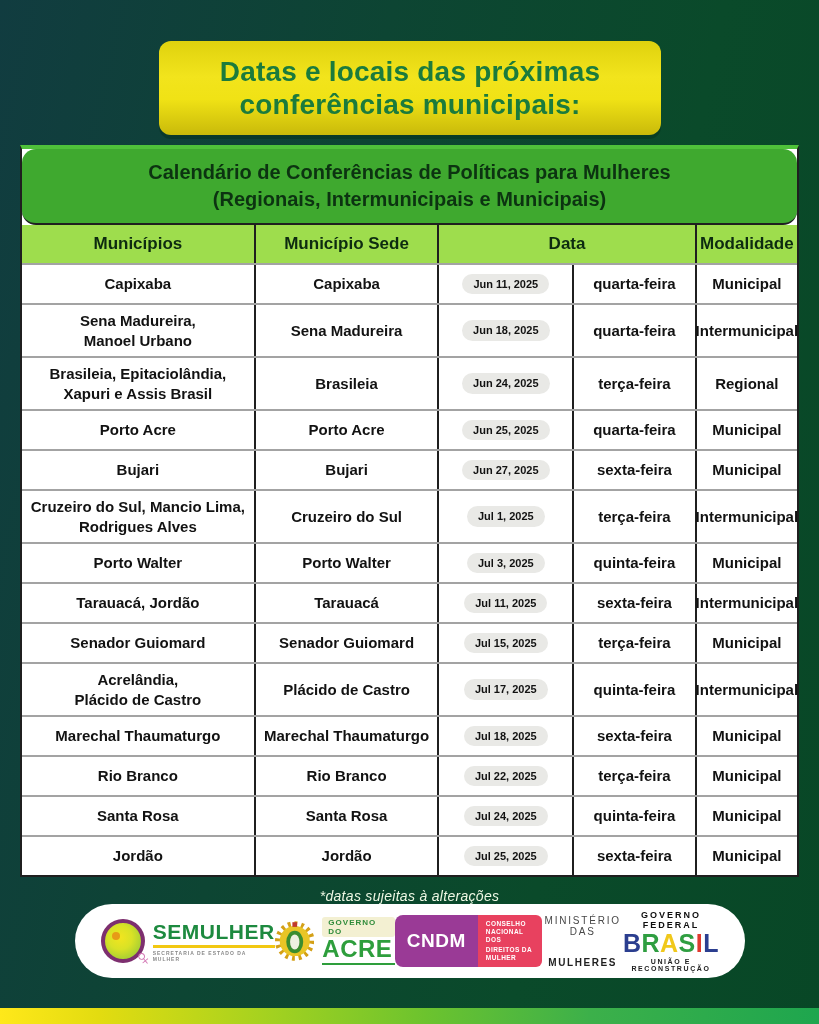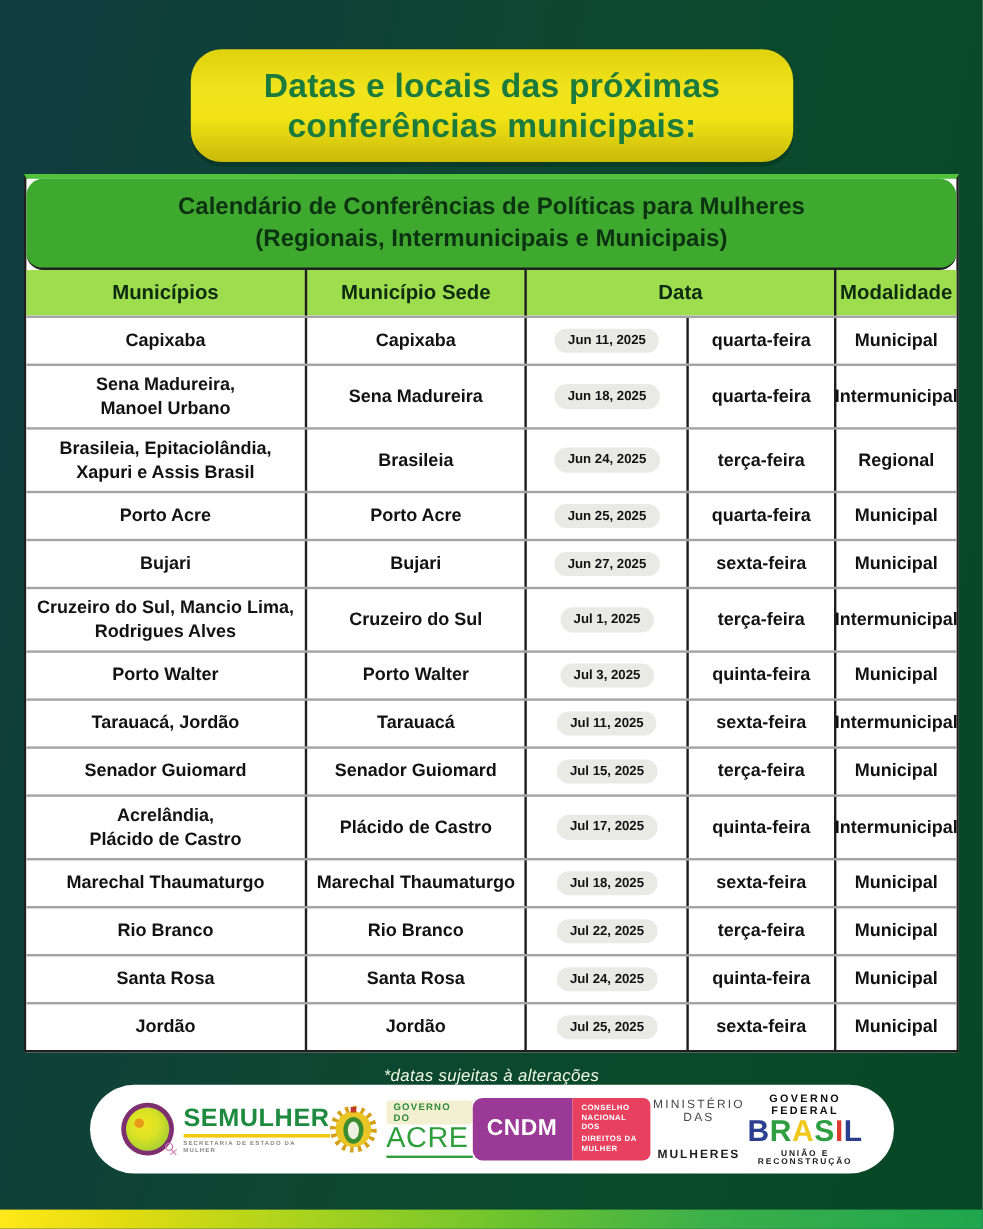--- a/index.html
+++ b/index.html
@@ -6,21 +6,21 @@
   html,body { width:819px; }
   body { font-family:"Liberation Sans", sans-serif; }
   .page {
     position:relative; width:819px; height:1024px; overflow:hidden;
     background:linear-gradient(102deg,#113c40 0%,#0d4533 38%,#0a4a2a 70%,#084726 100%);
   }
 
   
   .banner {
     position:absolute; left:159px; top:41px; width:502px; height:94px;
-    border-radius:26px;
+    border-radius:12px;
     background:linear-gradient(180deg,#dfd20e 0%,#f2e41c 38%,#f0e215 62%,#c9ba0a 100%);
     box-shadow:0 4px 0 rgba(0,40,20,.35);
     display:flex; align-items:center; justify-content:center;
   }
   .banner-title {
     color:#1b7b3c; font-size:28px; font-weight:800; line-height:1.18;
     text-align:center; white-space:pre-line; letter-spacing:.2px;
   }
 
   
@@ -85,21 +85,21 @@
   .sem-icon::after { content:'♀'; position:absolute; right:-11px; bottom:-13px;
     color:#d47ab6; font-size:24px; font-weight:700; transform:rotate(-40deg); }
   .sem-text { display:flex; flex-direction:column; align-items:center; }
   .sem-name { color:#1d8a3f; font-size:21px; font-weight:800; letter-spacing:.5px; line-height:1; }
   .sem-rule { width:100%; height:3px; background:#f2c811; margin:3px 0 2px; }
   .sem-sub { color:#8a8a8a; font-size:5px; font-weight:700; letter-spacing:1px; }
 
   .acre-text { display:flex; flex-direction:column; align-items:flex-start; }
   .acre-line1 { background:#f3f0d2; color:#2e8b3a; font-size:8px; font-weight:800;
     letter-spacing:1px; padding:1px 6px; border-radius:3px; }
-  .acre-line2 { color:#2e9e3c; font-size:24px; font-weight:400; line-height:1; letter-spacing:.5px; }
+  .acre-line2 { color:#2e9e3c; font-size:24px; font-weight:700; line-height:1; letter-spacing:.5px; }
   .acre-rule { width:100%; height:2px; background:#2e9e3c; margin-top:2px; }
 
   .cndm { display:flex; align-items:stretch; }
   .cndm-abbr { background:#9a3a96; color:#fff; font-size:19px; font-weight:800;
     padding:0 12px; border-radius:8px 0 0 8px; display:flex; align-items:center; letter-spacing:.5px;text-align:center; }
   .cndm-full { background:#e8415f; color:#fff; font-size:6.5px; font-weight:800;
     letter-spacing:.4px; padding:5px 8px; border-radius:0 6px 6px 0;
     display:flex; flex-direction:column; justify-content:center; gap:3px; line-height:1.2; }
 
   .min { text-align:center; }

